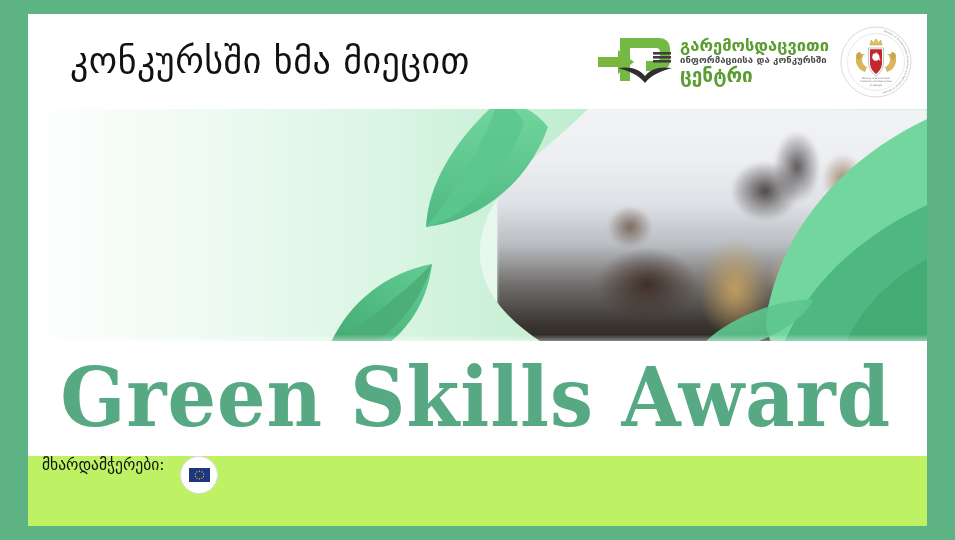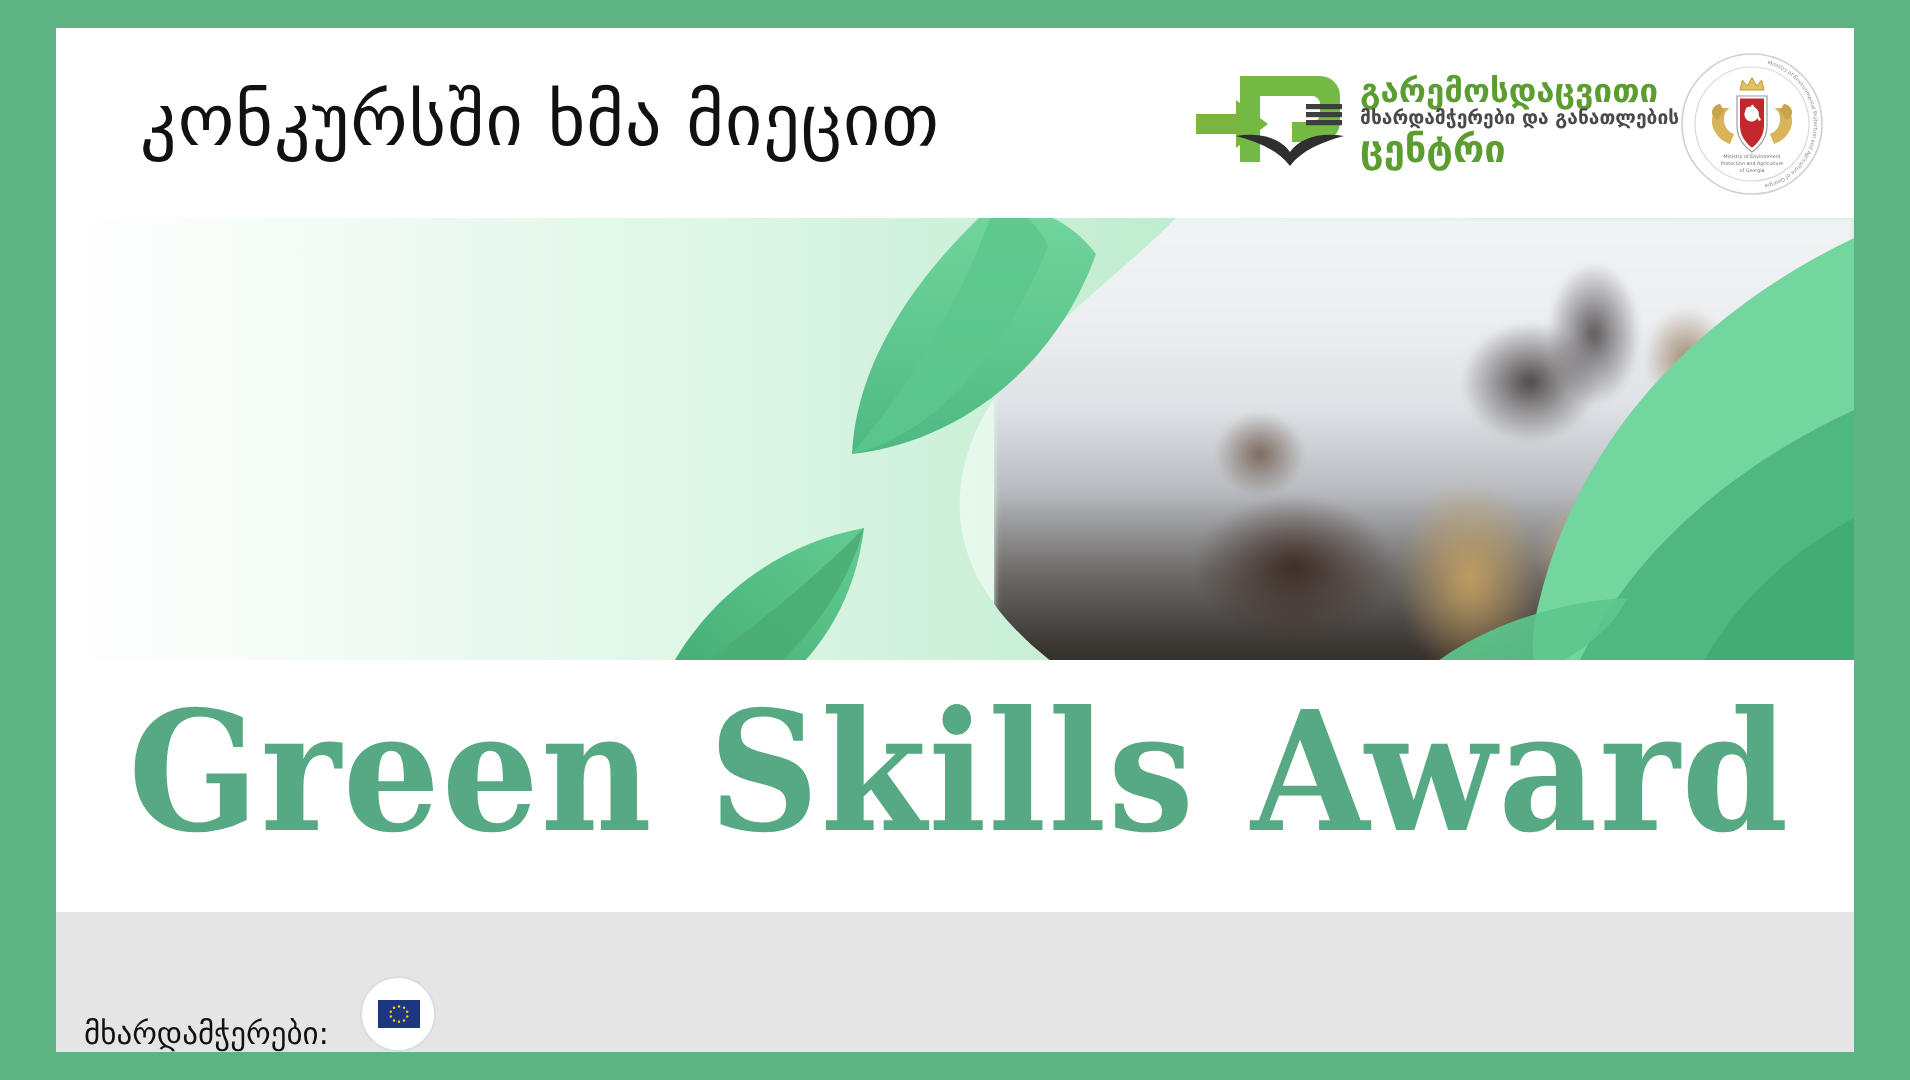--- a/index.html
+++ b/index.html
@@ -164,49 +164,49 @@
     bottom: 0;
     width: 899px;
     height: 14px;
     background: linear-gradient(180deg, rgba(255,255,255,0) 0%, rgba(255,255,255,0.0) 40%, rgba(255,255,255,0.55) 100%);
   }
 
   
   #title-area {
     position: absolute;
     left: 0;
-    top: 316px;
+    top: 327px;
     width: 899px;
     height: 113px;
     display: flex;
     align-items: center;
-    justify-content: flex-start;
+    justify-content: flex-end;
     background: #ffffff;
   }
   #main-title {
     font-family: "DejaVu Serif", "Liberation Serif", serif;
     font-weight: bold;
     font-size: 83px;
     line-height: 1;
     color: #56a982;
     letter-spacing: 1px;
     transform: scaleX(0.92);
     white-space: nowrap;
   }
 
   
   #footer {
     position: absolute;
     left: 0;
     top: 442px;
     width: 899px;
     height: 70px;
-    background: #e5e5e5;
-    display: flex;
-    align-items: flex-end;
+    background: #bef264;
+    display: flex;
+    align-items: flex-start;
   }
   #supporters-label {
     margin-left: 14px;
     font-family: "DejaVu Sans", "Liberation Sans", sans-serif;
     font-size: 15.5px;
     color: #111111;
     white-space: nowrap;
   }
   #supporter-logos {
     display: flex;
@@ -282,21 +282,21 @@
           <svg viewBox="0 0 58 54" width="58" height="54">
             <path d="M4 3 H44 a10 10 0 0 1 10 10 V26 a10 10 0 0 1 -10 10 H30 V26 H40 a4 4 0 0 0 4 -4 V17 a4 4 0 0 0 -4 -4 H14 V46 H4 Z" fill="#74b943"></path>
             <rect x="37" y="17" width="18" height="2.6" fill="#3e3e3e"></rect>
             <rect x="37" y="21" width="18" height="2.6" fill="#3e3e3e"></rect>
             <rect x="37" y="25" width="18" height="2.6" fill="#3e3e3e"></rect>
             <path d="M2 33 C14 31 24 34 29 41 C34 34 44 31 56 33 C45 36 35 40 29 48 C23 40 13 36 2 33 Z" fill="#2f2f2f"></path>
           </svg>
         </div>
         <div id="center-logo-text">
           <div class="logo-line-1">გარემოსდაცვითი</div>
-          <div class="logo-line-2">მხარდამჭერები და განათლების</div>
+          <div class="logo-line-2">ინფორმაციისა და კონკურსში</div>
           <div class="logo-line-3">ცენტრი</div>
         </div>
       </div>
 
       <svg id="ministry-emblem" viewBox="0 0 72 72">
         <circle cx="36" cy="36" r="35" fill="#ffffff" stroke="#cfcfcf" stroke-width="0.8"></circle>
         <circle cx="36" cy="36" r="28.5" fill="#ffffff" stroke="#d8d8d8" stroke-width="0.6"></circle>
         <g fill="#8a8a8a" font-size="2.6" font-family="DejaVu Sans, sans-serif">
           <path id="ringpath" d="M36 5 a31 31 0 1 1 -0.1 0" fill="none"></path>
           <text><textPath href="#ringpath" startOffset="4%">Ministry of Environmental Protection and Agriculture of Georgia</textPath></text>

